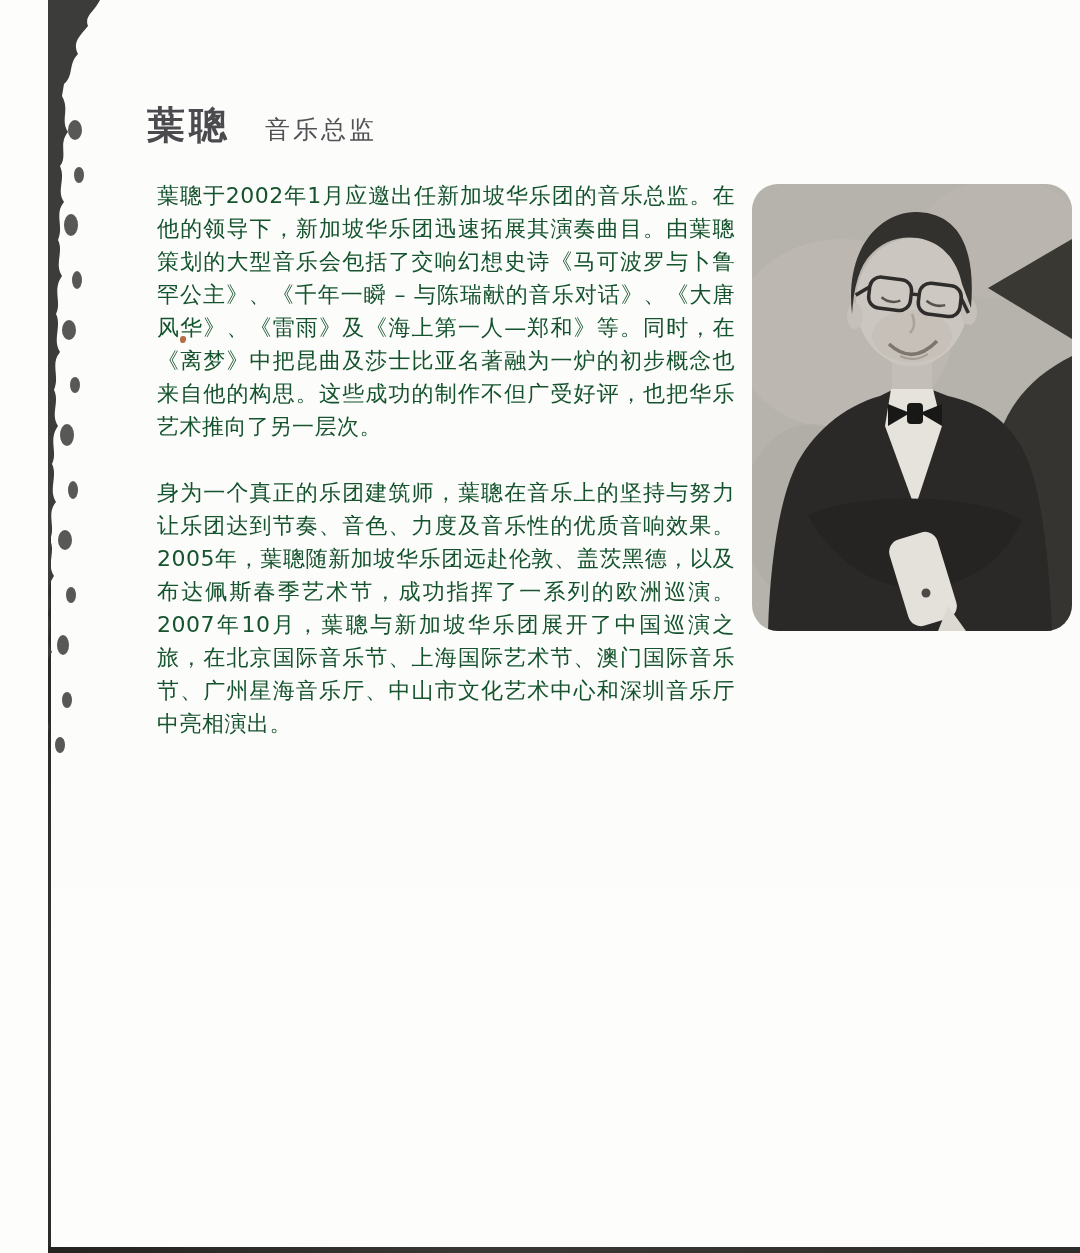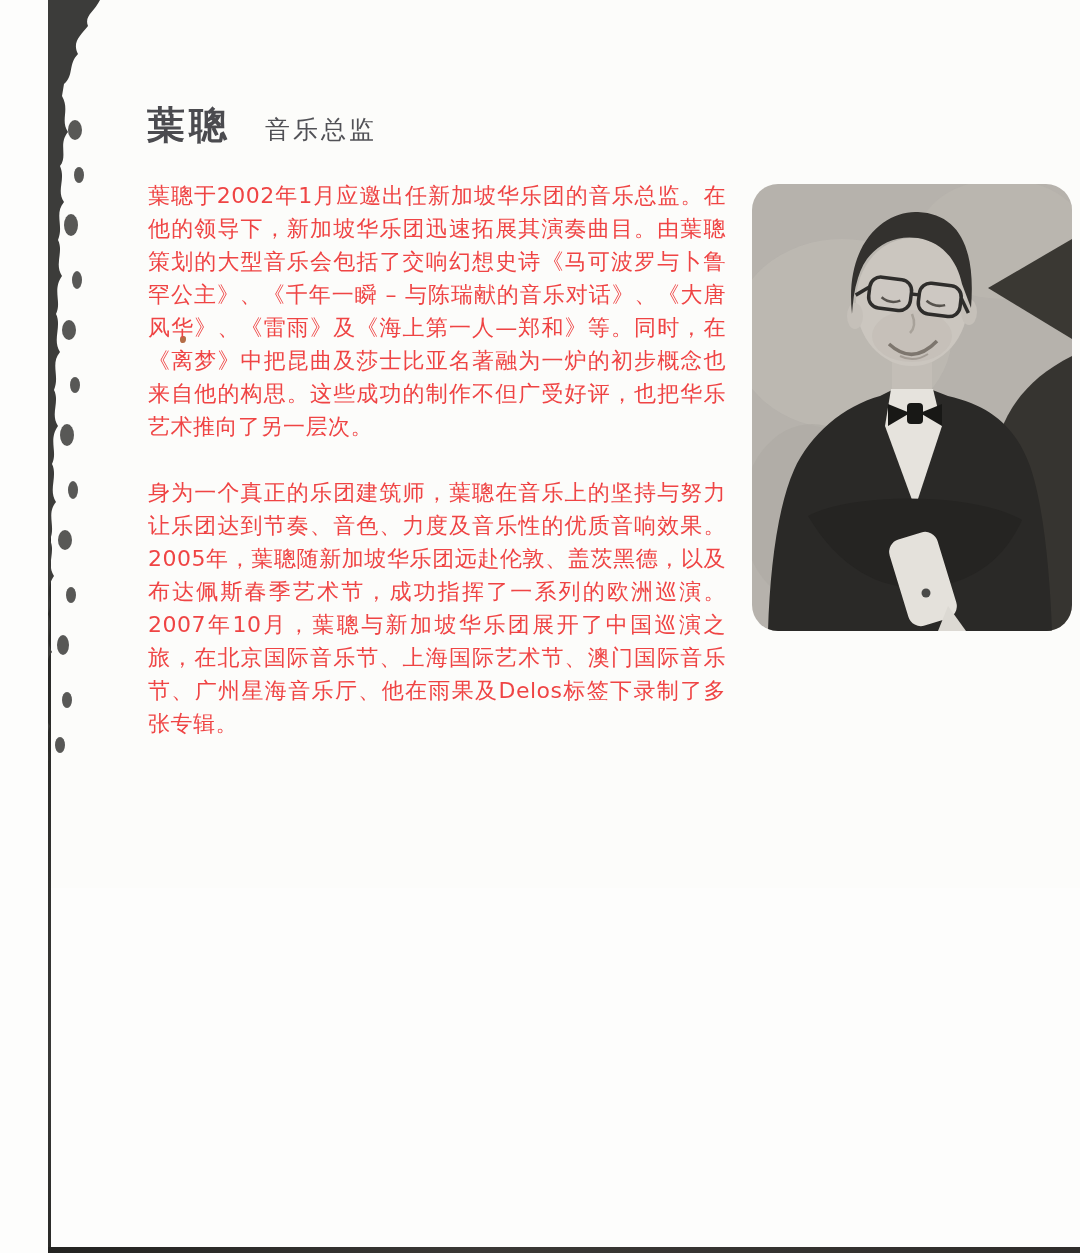--- a/index.html
+++ b/index.html
@@ -38,22 +38,22 @@
     display:flex;align-items:baseline;
   }
   .title-main{
     font-size:38px;font-weight:600;color:#4b4b4f;letter-spacing:4px;
   }
   .title-sub{
     font-size:25px;font-weight:400;color:#515156;margin-left:34px;letter-spacing:3px;
   }
   
   .para{
-    position:absolute;left:100px;margin:0;
-    font-size:22px;line-height:33px;color:#ef4444;
+    position:absolute;left:109px;margin:0;
+    font-size:22px;line-height:33px;color:#14532d;
     text-align:justify;letter-spacing:0.5px;
   }
   .para.narrow{width:578px;}
   .para.wide{width:925px;letter-spacing:0px;}
   #p1{top:179px;}
   #p2{top:476px;}
   #p3{top:741px;}
   #p4{top:872px;}
   #p5{top:1101px;}
   
@@ -94,21 +94,21 @@
   <div class="bottom-scan-band"></div>
   <div class="right-edge-shade"></div>
   <div class="red-speck"></div>
 
   <div class="title-row">
     <span class="title-main">葉聰</span>
     <span class="title-sub">音乐总监</span>
   </div>
 
   <p id="p1" class="para narrow">葉聰于2002年1月应邀出任新加坡华乐团的音乐总监。在他的领导下，新加坡华乐团迅速拓展其演奏曲目。由葉聰策划的大型音乐会包括了交响幻想史诗《马可波罗与卜鲁罕公主》、《千年一瞬 – 与陈瑞献的音乐对话》、《大唐风华》、《雷雨》及《海上第一人—郑和》等。同时，在《离梦》中把昆曲及莎士比亚名著融为一炉的初步概念也来自他的构思。这些成功的制作不但广受好评，也把华乐艺术推向了另一层次。</p>
-  <p id="p2" class="para narrow">身为一个真正的乐团建筑师，葉聰在音乐上的坚持与努力让乐团达到节奏、音色、力度及音乐性的优质音响效果。2005年，葉聰随新加坡华乐团远赴伦敦、盖茨黑德，以及布达佩斯春季艺术节，成功指挥了一系列的欧洲巡演。2007年10月，葉聰与新加坡华乐团展开了中国巡演之旅，在北京国际音乐节、上海国际艺术节、澳门国际音乐节、广州星海音乐厅、他在雨果及Delos标签下录制了多张专辑。</p>
+  <p id="p2" class="para narrow">身为一个真正的乐团建筑师，葉聰在音乐上的坚持与努力让乐团达到节奏、音色、力度及音乐性的优质音响效果。2005年，葉聰随新加坡华乐团远赴伦敦、盖茨黑德，以及布达佩斯春季艺术节，成功指挥了一系列的欧洲巡演。2007年10月，葉聰与新加坡华乐团展开了中国巡演之旅，在北京国际音乐节、上海国际艺术节、澳门国际音乐节、广州星海音乐厅、中山市文化艺术中心和深圳音乐厅中亮相演出。</p>
 
   <svg class="photo" viewBox="0 0 320 447">
     <defs>
       <clipPath id="photoClip">
           <rect x="0" y="0" width="320" height="447" rx="26"></rect>
         </clipPath>
     </defs>
     <g clip-path="url(#photoClip)">
 
       <rect width="320" height="447" fill="#b6b2ac"></rect>

